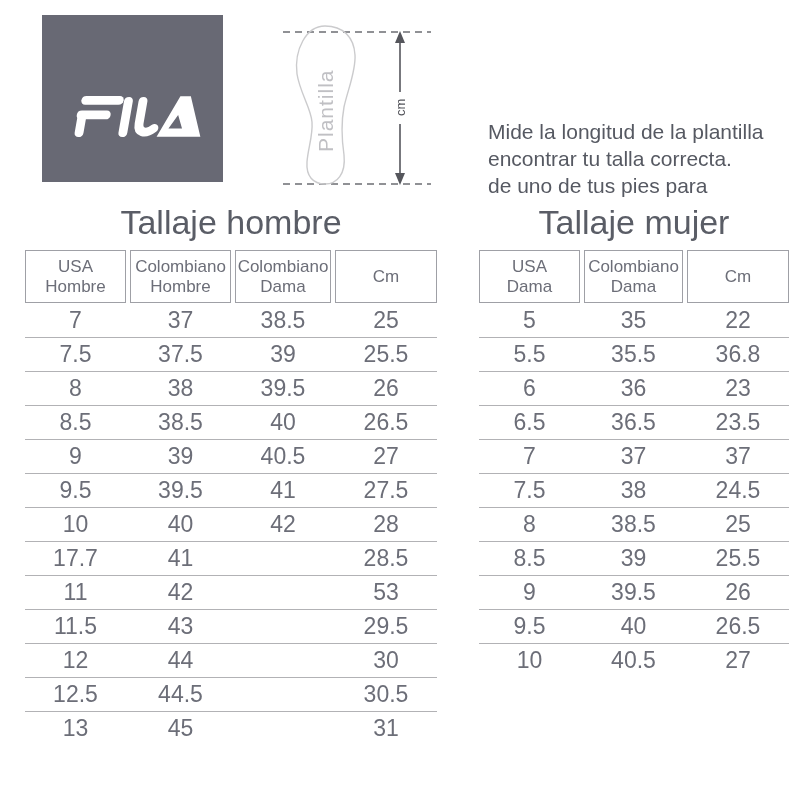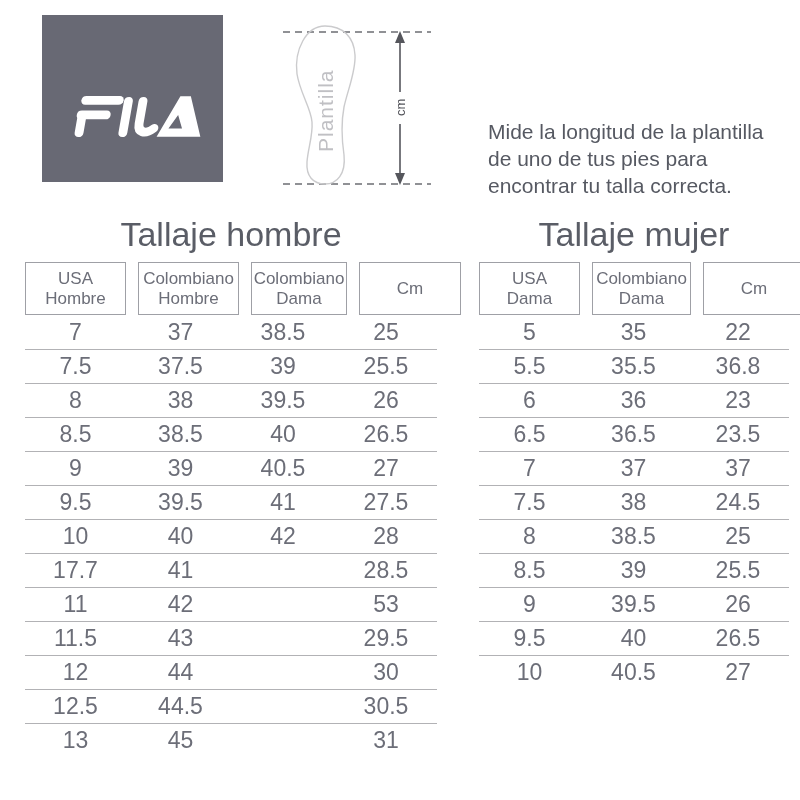--- a/index.html
+++ b/index.html
@@ -31,23 +31,23 @@
   .cm-text{fill:var(--diagram);font-size:13px;font-family:"Liberation Sans",sans-serif;}
 
   
   .instructions{position:absolute;left:488px;top:118px;width:300px;font-size:21px;line-height:27px;color:#565962;}
   .instructions span{display:block;}
 
   
   .table-section{position:absolute;top:200px;}
   .table-section.men{left:25px;width:412px;}
   .table-section.women{left:479px;width:310px;}
-  .table-title{font-size:34px;font-weight:400;color:var(--title);text-align:center;line-height:44px;margin-bottom:6px;margin-top:12px;}
-
-  .theader{display:grid;column-gap:12px;}
+  .table-title{font-size:34px;font-weight:400;color:var(--title);text-align:center;line-height:44px;margin-bottom:6px;}
+
+  .theader{display:grid;column-gap:4px;}
   .men-grid{grid-template-columns:101px 101px 96px 102px;}
   .women-grid{grid-template-columns:101px 99px 102px;}
   .hcell{border:1px solid var(--border);height:53px;display:flex;flex-direction:column;align-items:center;justify-content:center;
          font-size:17px;line-height:20px;color:var(--text);text-align:center;background:#fff;}
 
   .tbody{width:100%;}
   .trow{display:grid;column-gap:4px;height:34px;}
   .tbody .trow + .trow{border-top:1px solid var(--line);}
   .tcell{display:flex;align-items:center;justify-content:center;font-size:23px;color:var(--text);}
 </style>
@@ -86,22 +86,22 @@
       <line x1="117" y1="26" x2="117" y2="166"></line>
       <polygon points="117,19 112,31 122,31"></polygon>
       <polygon points="117,173 112,161 122,161"></polygon>
       <rect x="108" y="80" width="18" height="32" fill="#ffffff"></rect>
       <text class="cm-text" transform="translate(122 104) rotate(-90)">cm</text>
     </g>
   </svg>
 
   <div class="instructions">
     <span>Mide la longitud de la plantilla</span>
+    <span>encontrar tu talla correcta.</span>
     <span>de uno de tus pies para</span>
-    <span>encontrar tu talla correcta.</span>
   </div>
 
   <section class="table-section men">
     <h2 class="table-title">Tallaje hombre</h2>
     <div class="theader men-grid">
         <div class="hcell">
           <span>USA</span>
           <span>Hombre</span>
         </div>
         <div class="hcell">

